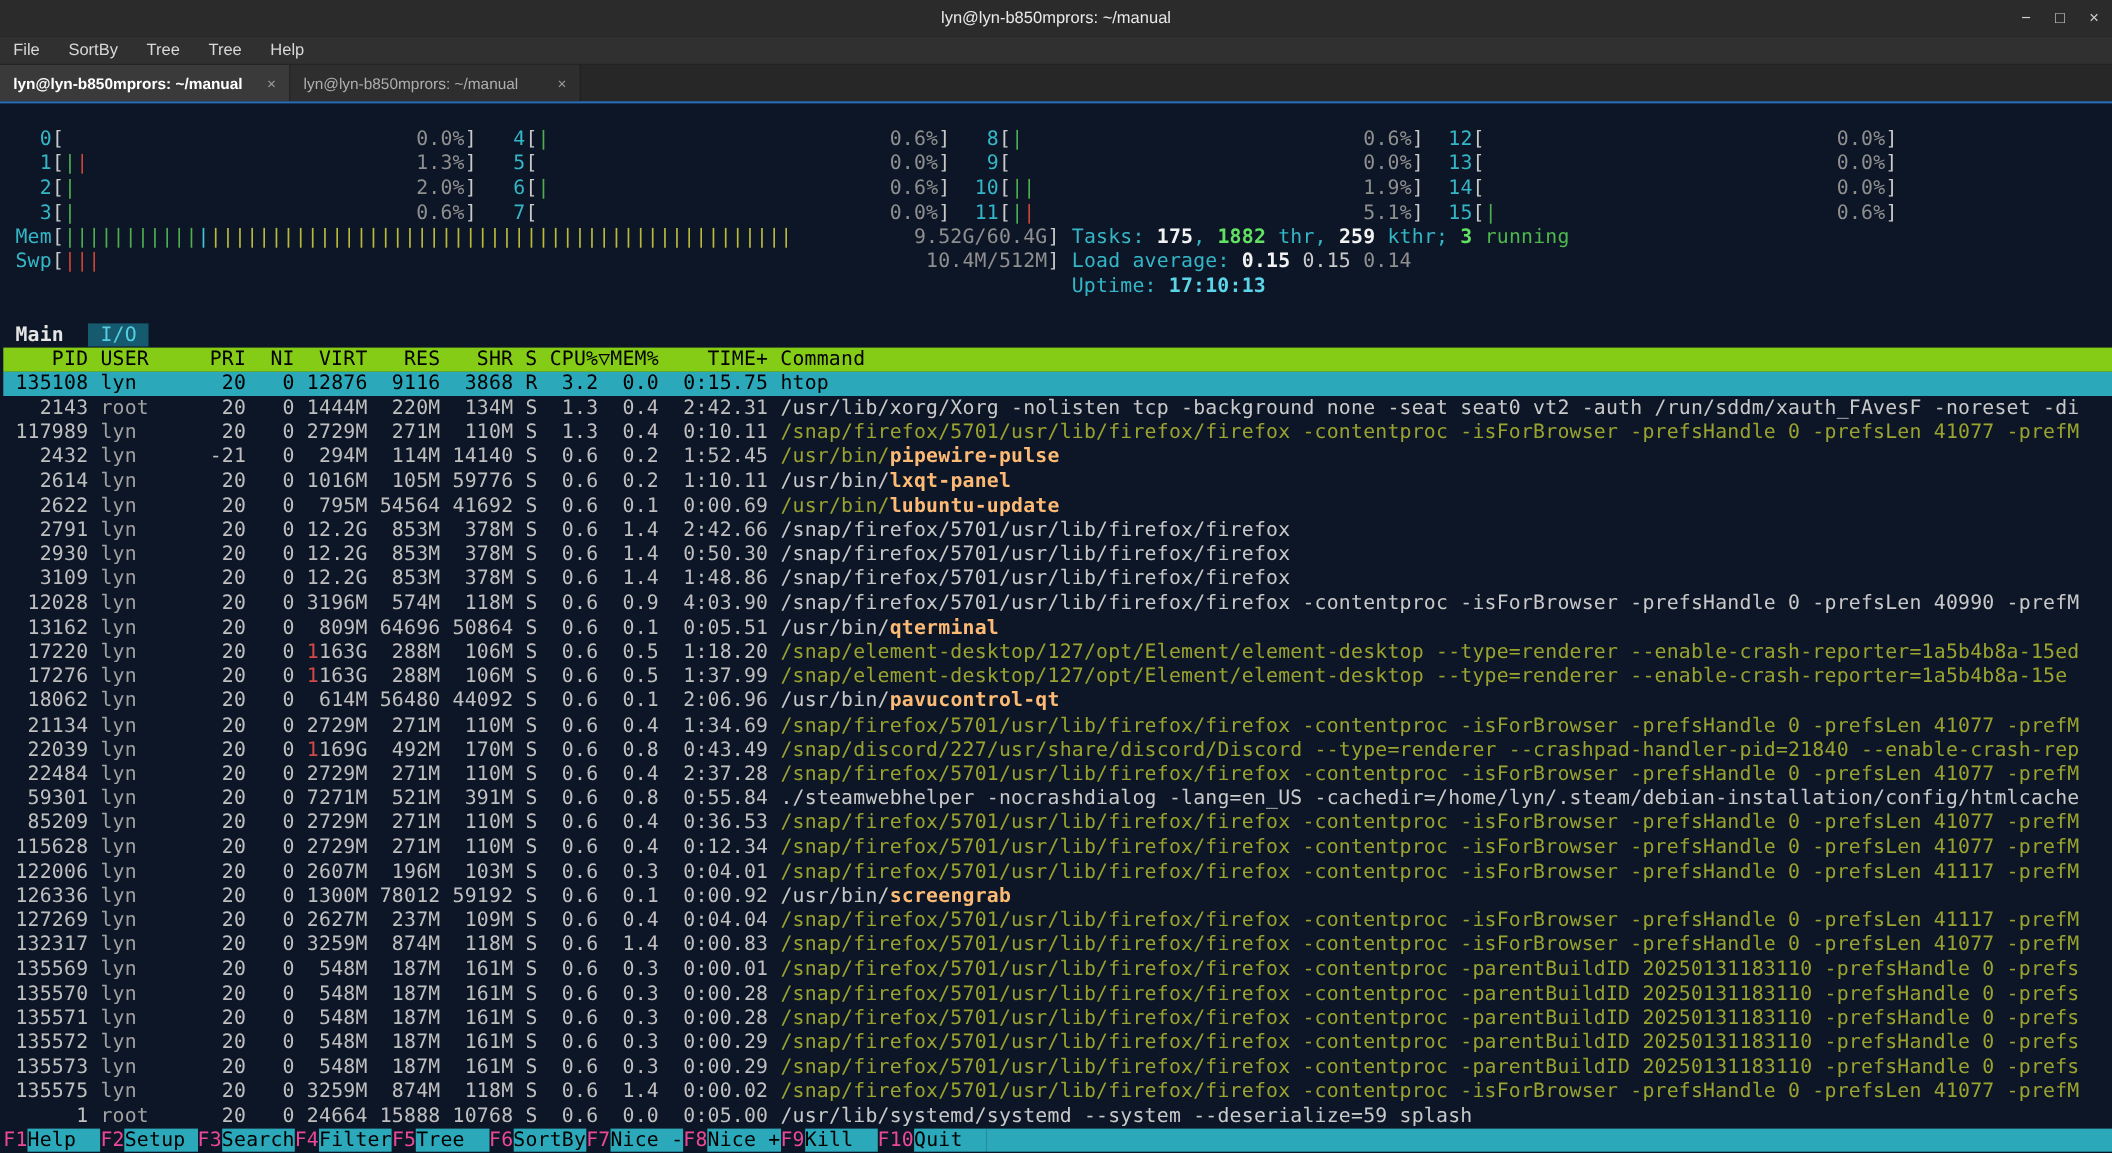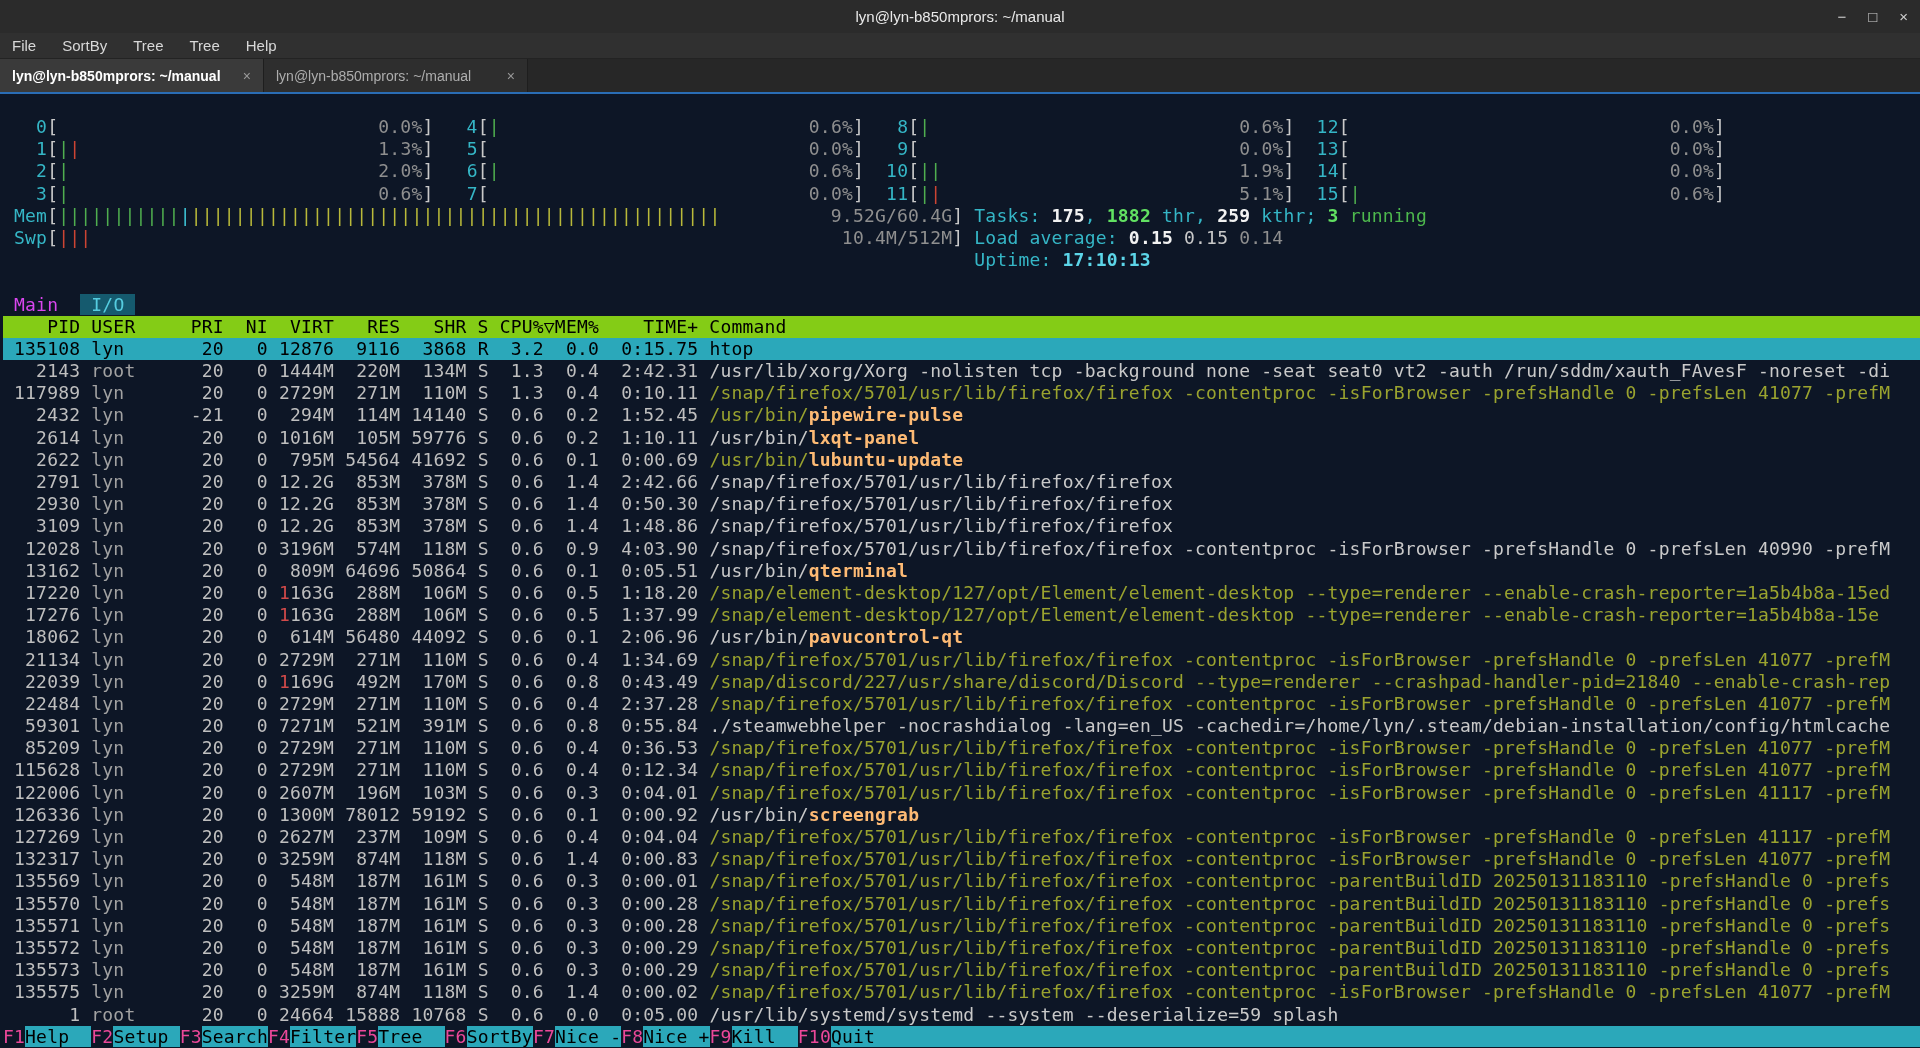--- a/index.html
+++ b/index.html
@@ -18,21 +18,21 @@
   .ln{height:22.2px;white-space:pre}
   .cy{color:#35b6c6}.bcy{color:#5cd5e8;font-weight:bold}.br{color:#c9c9c9}
   .dim{color:#8f8f8f}.bw{color:#f2f2f2;font-weight:bold}.w{color:#c9c9c9}
   .bg{color:#62e162;font-weight:bold}.g{color:#4db84d}
   .tg{color:#4fae4f}.tc{color:#3fc6d8}.ty{color:#b9b93a}.tr{color:#cc4433}
   .o{color:#9aa32f}.y{color:#fdba74;font-weight:bold}.rd{color:#d24a4a}
   .f{color:#bfbfbf}.us{color:#a2a2a2}
   .hdr{background:#84cc16;color:#000000}
   .sel{background:#2ba8ba}
   .sel span{color:#000000 !important;font-weight:normal !important}
-  .scrA{color:#d946ef;font-weight:normal}
+  .scrA{color:#e5e5e5;font-weight:bold}
   .scrB{background:#155a6e;color:#55cde0;font-weight:normal}
   .fk{color:#ec4899}.fl{background:#2ba8ba;color:#000000}
 </style>
 </head>
 <body>
 
 <div class="titlebar">
   <span>lyn@lyn-b850mprors: ~/manual</span>
   <div class="winbtns">
     <span>−</span>

